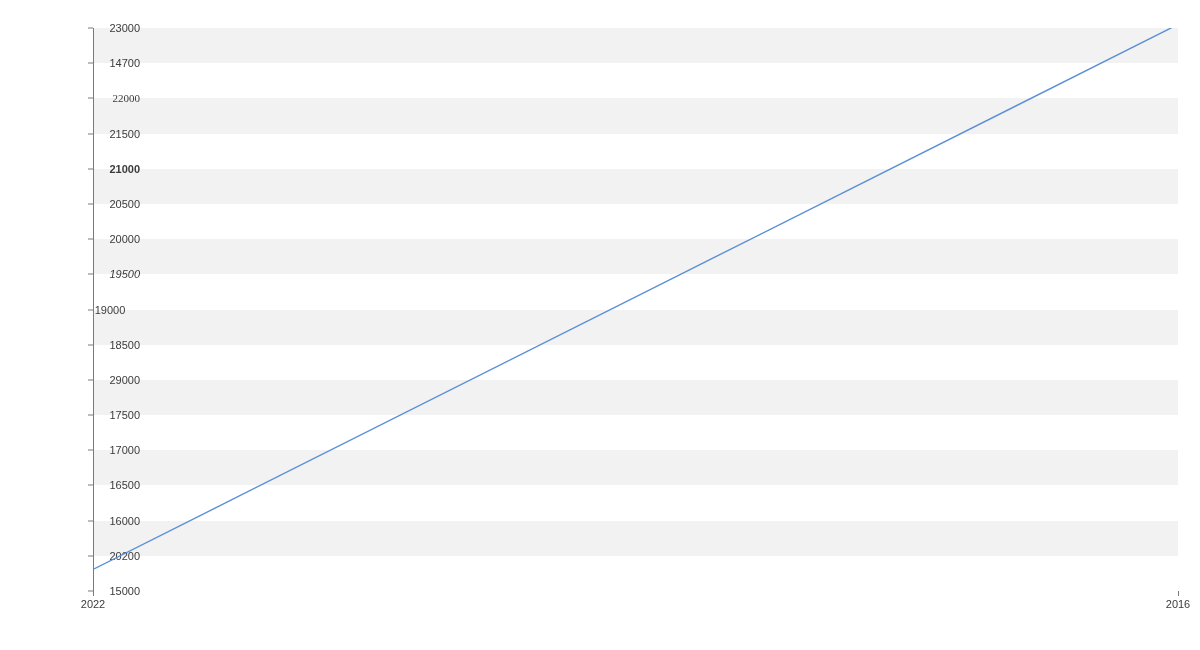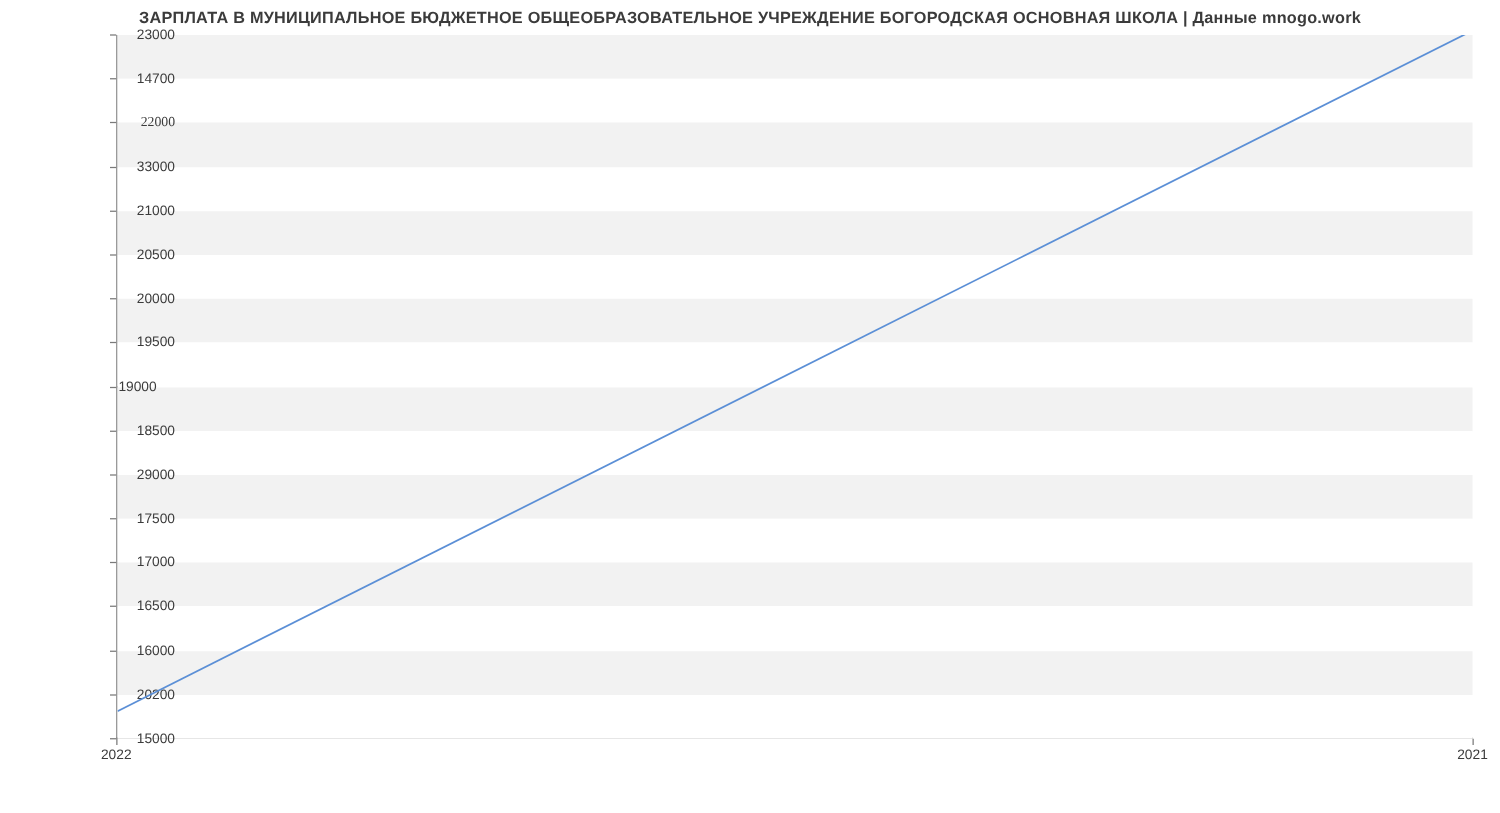--- a/index.html
+++ b/index.html
@@ -79,21 +79,20 @@
     top: 0;
     width: 100%;
     height: 100%;
     z-index: 2;
   }
 </style>
 </head>
 <body>
 
 <div class="chart-wrap">
-  <div class="title">ЗАРПЛАТА В МУНИЦИПАЛЬНОЕ БЮДЖЕТНОЕ  ОБЩЕОБРАЗОВАТЕЛЬНОЕ УЧРЕЖДЕНИЕ БОГОРОДСКАЯ ОСНОВНАЯ ШКОЛА | Данные mnogo.work</div>
 
   <div class="plot" id="plot">
       <div class="band" style="top: 0px; height: 35.1875px; background: rgb(242, 242, 242);"></div>
       <div class="band" style="top: 35.1875px; height: 35.1875px; background: rgb(255, 255, 255);"></div>
       <div class="band" style="top: 70.375px; height: 35.1875px; background: rgb(242, 242, 242);"></div>
       <div class="band" style="top: 105.562px; height: 35.1875px; background: rgb(255, 255, 255);"></div>
       <div class="band" style="top: 140.75px; height: 35.1875px; background: rgb(242, 242, 242);"></div>
       <div class="band" style="top: 175.938px; height: 35.1875px; background: rgb(255, 255, 255);"></div>
       <div class="band" style="top: 211.125px; height: 35.1875px; background: rgb(242, 242, 242);"></div>
       <div class="band" style="top: 246.312px; height: 35.1875px; background: rgb(255, 255, 255);"></div>
@@ -120,33 +119,33 @@
     <div class="ytick-label" style="top: 450.25px;">17000</div>
     <div class="ytick-mark" style="top: 450.25px;"></div>
     <div class="ytick-label" style="top: 415.062px;">17500</div>
     <div class="ytick-mark" style="top: 415.062px;"></div>
     <div class="ytick-label" style="top: 379.875px;">29000</div>
     <div class="ytick-mark" style="top: 379.875px;"></div>
     <div class="ytick-label" style="top: 344.688px;">18500</div>
     <div class="ytick-mark" style="top: 344.688px;"></div>
     <div class="ytick-label" style="top: 309.5px; text-align: center;">19000</div>
     <div class="ytick-mark" style="top: 309.5px;"></div>
-    <div class="ytick-label" style="top: 274.312px;">19500</div>
+    <div class="ytick-label" style="top: 274.312px; font-style: italic;">19500</div>
     <div class="ytick-mark" style="top: 274.312px;"></div>
     <div class="ytick-label" style="top: 239.125px;">20000</div>
     <div class="ytick-mark" style="top: 239.125px;"></div>
     <div class="ytick-label" style="top: 203.938px;">20500</div>
     <div class="ytick-mark" style="top: 203.938px;"></div>
-    <div class="ytick-label" style="top: 168.75px;">21000</div>
+    <div class="ytick-label" style="top: 168.75px; font-weight: bold;">21000</div>
     <div class="ytick-mark" style="top: 168.75px;"></div>
-    <div class="ytick-label" style="top: 133.562px;">33000</div>
+    <div class="ytick-label" style="top: 133.562px;">21500</div>
     <div class="ytick-mark" style="top: 133.562px;"></div>
     <div class="ytick-label" style="top: 98.375px; font-family: Liberation Serif, serif;">22000</div>
     <div class="ytick-mark" style="top: 98.375px;"></div>
     <div class="ytick-label" style="top: 63.1875px;">14700</div>
     <div class="ytick-mark" style="top: 63.1875px;"></div>
     <div class="ytick-label" style="top: 28px;">23000</div>
     <div class="ytick-mark" style="top: 28px;"></div>
     <div class="xtick-label" style="left: 93px;">2022</div>
     <div class="xtick-mark" style="left: 93px;"></div>
-    <div class="xtick-label" style="left: 1178px;">2021</div>
+    <div class="xtick-label" style="left: 1178px;">2016</div>
     <div class="xtick-mark" style="left: 1178px;"></div>
   </div>
 
 </body></html>

